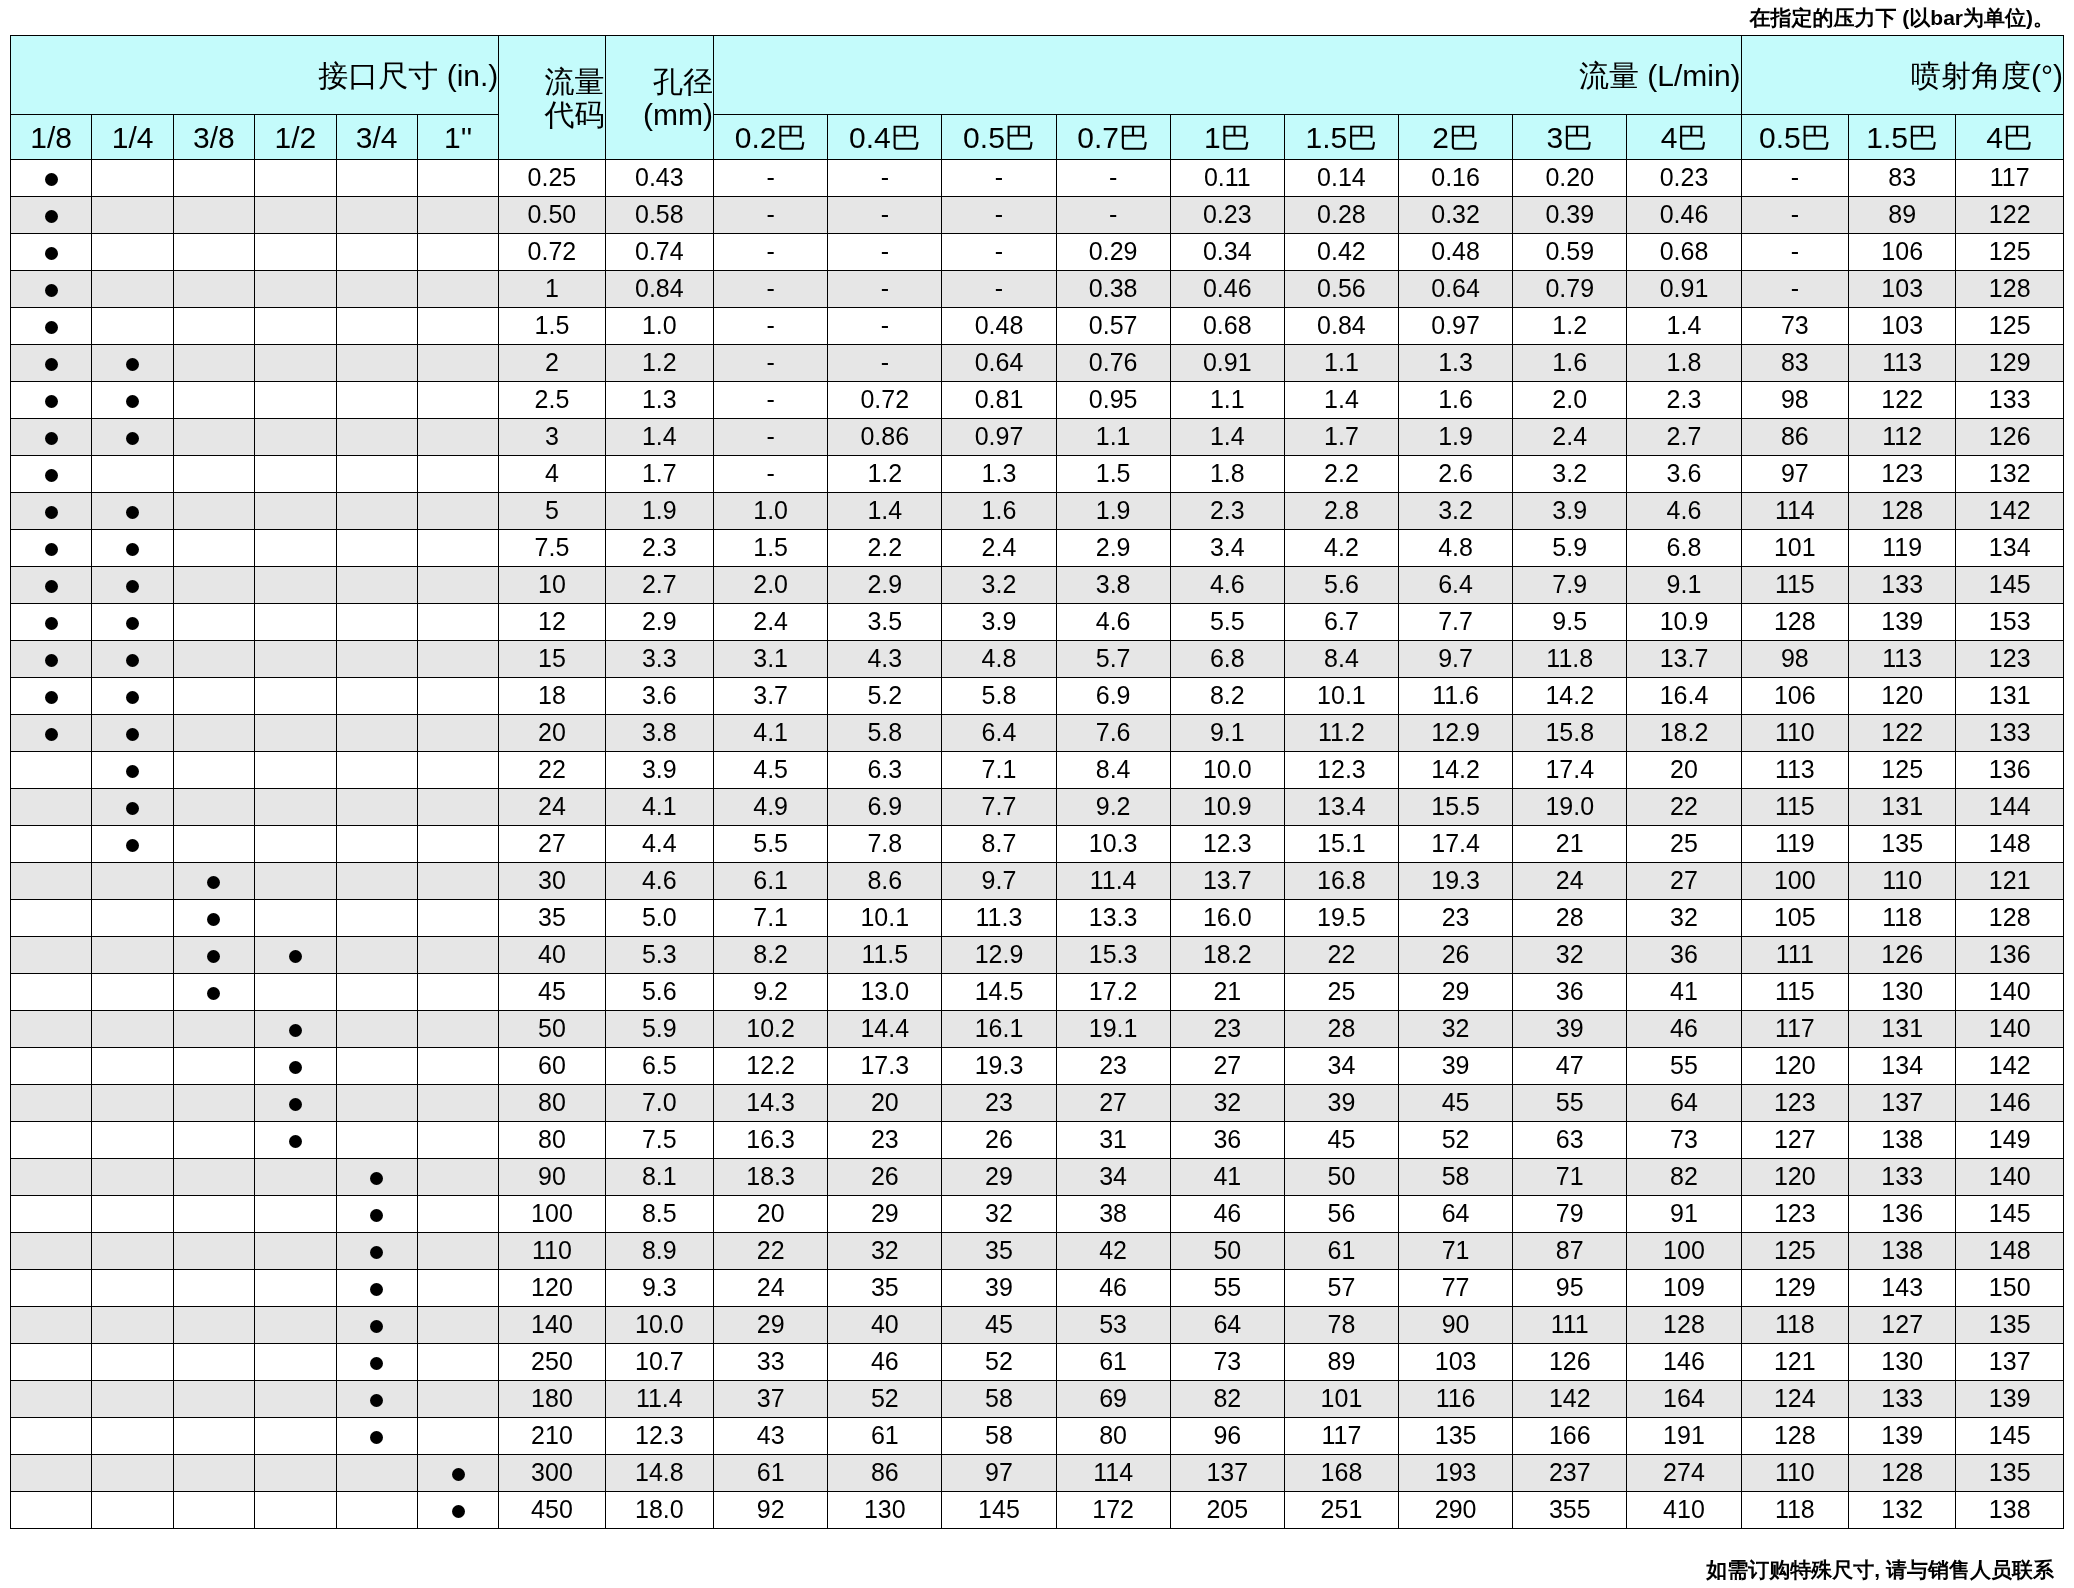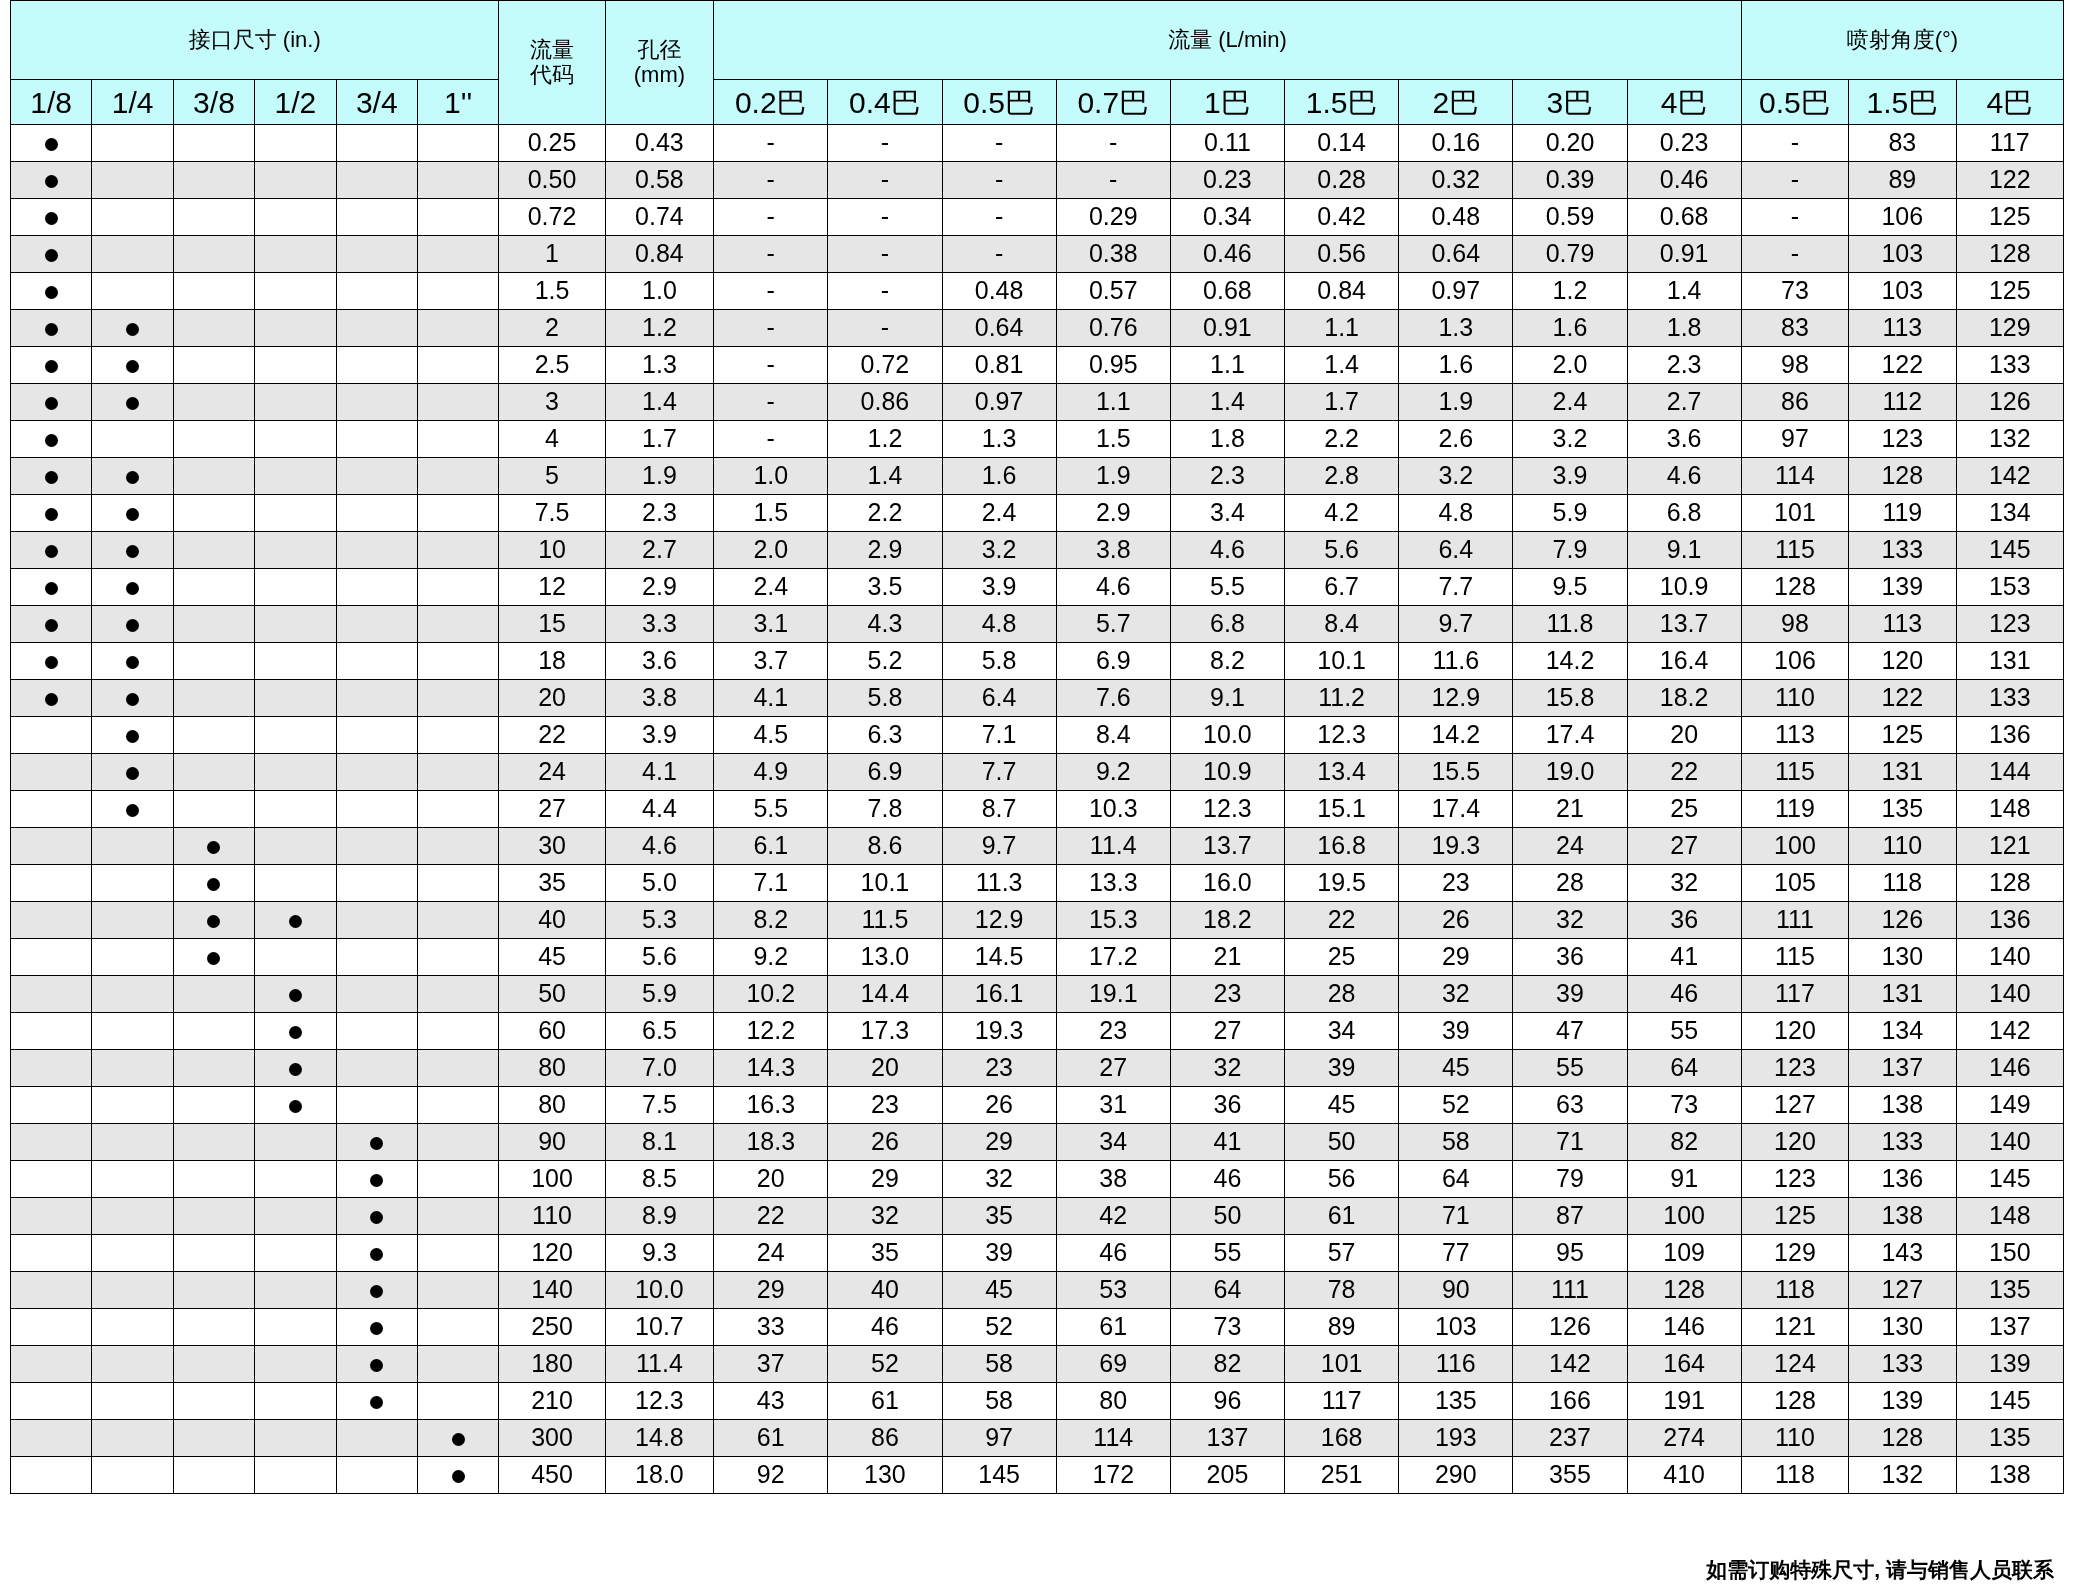--- a/index.html
+++ b/index.html
@@ -48,21 +48,22 @@
     vertical-align: middle;
     padding: 0;
     line-height: 1.1;
   }
   thead th {
     background: #c4fbfb;
     font-weight: normal;
     font-size: 27px;
   }
   thead th.grouphead {
-    font-size: 22px;
+    font-size: 30px;
+    text-align: right;
   }
   thead th.subhead {
     font-size: 30px;
     height: 44px;
   }
   thead tr.r1 th {
     height: 78px;
   }
   tbody tr {
     height: 36px;
@@ -91,20 +92,21 @@
   col.code { width: 94px; }
   col.bore { width: 96px; }
   col.flow { width: 101px; }
   col.ang  { width: 95px; }
 </style>
 </head>
 <body>
 
 <div class="page">
 
+  <div class="top-note">在指定的压力下 (以bar为单位)。</div>
 
   <table class="spec">
     <colgroup>
       <col class="conn">
         <col class="conn">
         <col class="conn">
         <col class="conn">
         <col class="conn">
         <col class="conn">
       <col class="code">

